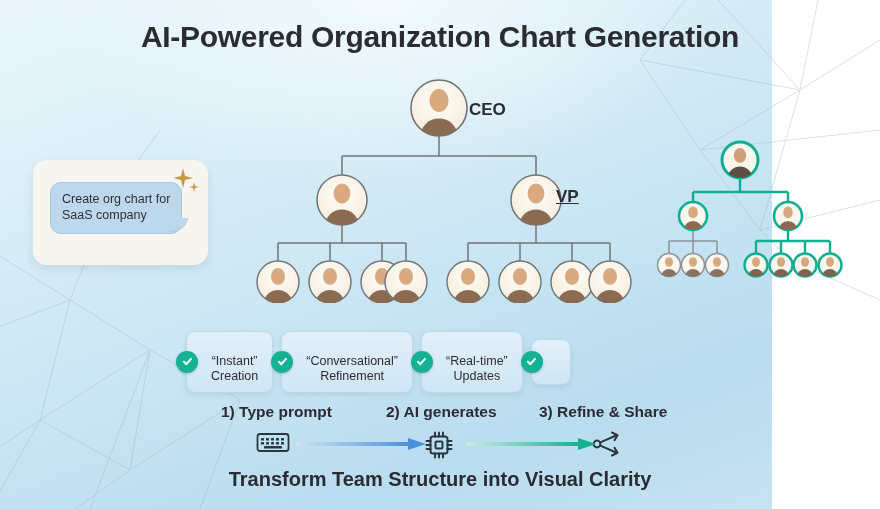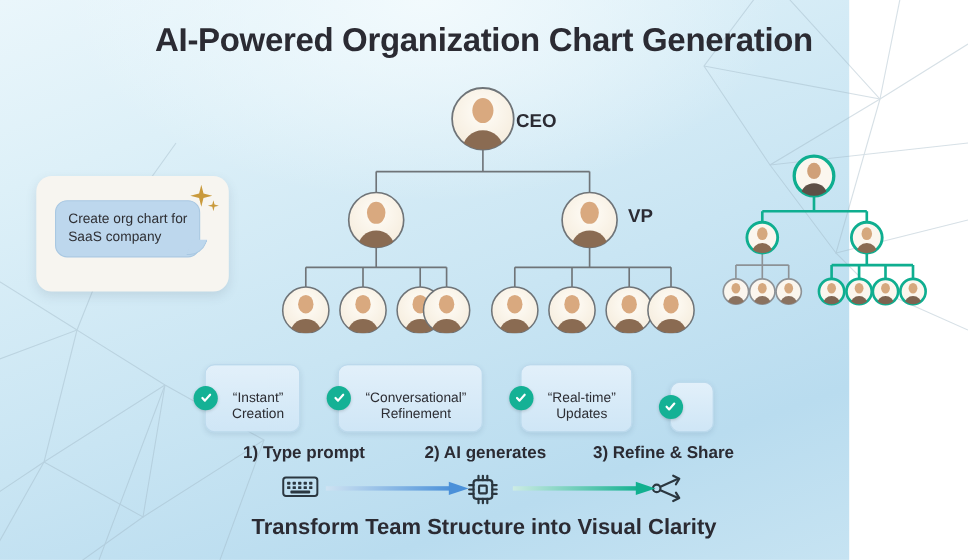--- a/index.html
+++ b/index.html
@@ -58,33 +58,33 @@
 
   
   #mainchart { position: absolute; left: 240px; top: 78px; width: 400px; height: 225px; }
   #minichart { position: absolute; left: 655px; top: 136px; width: 205px; height: 160px; }
 
   .node-label {
     position: absolute;
     font-size: 17px; font-weight: bold; color: #2b2b33;
   }
   #label-ceo { left: 469px; top: 100px; }
-  #label-vp  { left: 571px; top: 187px; }
+  #label-vp  { left: 556px; top: 187px; text-decoration: underline; }
 
   .badge {
     position: absolute; left: 779px; top: 147px;
     height: 19px; padding: 0 9px 0 3px;
     display: flex; align-items: center; gap: 4px;
     background: #16b193; border-radius: 10px;
     box-shadow: 0 1px 3px rgba(0,0,0,0.16);
   }
   .badge-text { font-size: 11px; font-weight: bold; color: #ffffff; white-space: nowrap; }
 
   
-  .pills { position: absolute; left: 186px; top: 331px; display: flex; gap: 34px; align-items: flex-end; }
+  .pills { position: absolute; left: 186px; top: 331px; display: flex; gap: 8px; align-items: center; }
   .pill {
     position: relative;
     min-height: 46px;
     padding: 6px 14px 7px 24px;
     background: linear-gradient(180deg,#e2f0fa 0%, #cfe6f6 100%);
     border: 1px solid #bcd9ec;
     border-radius: 9px;
     box-shadow: 0 2px 5px rgba(60,90,120,0.13);
     display: flex; align-items: center; justify-content: center;
   }

